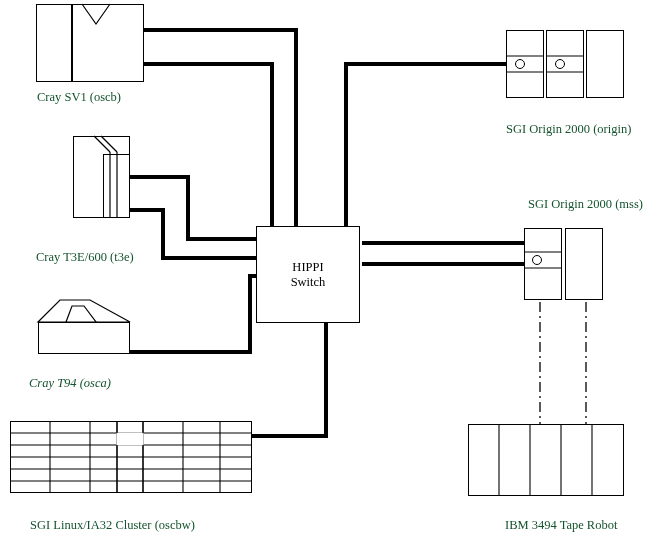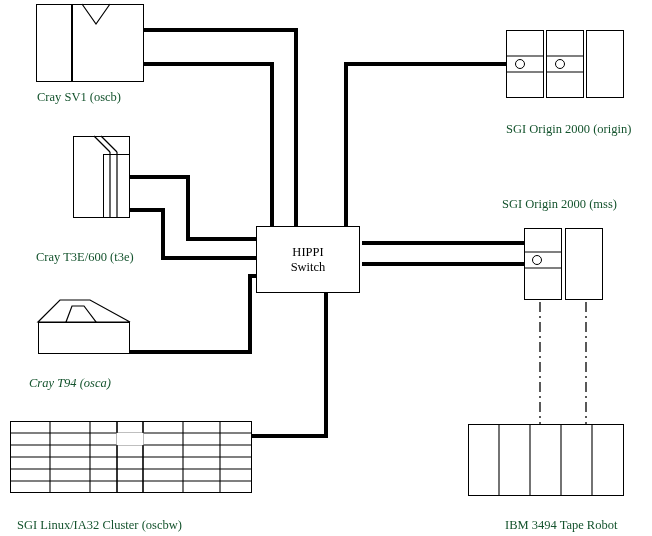--- a/index.html
+++ b/index.html
@@ -137,36 +137,36 @@
     <line x1="143" y1="421" x2="143" y2="493" stroke="#000000" stroke-width="1.1"></line>
     <line x1="183" y1="421" x2="183" y2="493" stroke="#000000" stroke-width="1.1"></line>
     <line x1="220" y1="421" x2="220" y2="493" stroke="#000000" stroke-width="1.1"></line>
     <rect x="117" y="433" width="26" height="12" fill="#ffffff" stroke="none"></rect>
     <rect x="117" y="433" width="26" height="12" fill="#ffffff" stroke="#ffffff" stroke-width="1"></rect>
     <line x1="117" y1="421" x2="117" y2="433" stroke="#000000" stroke-width="1.1"></line>
     <line x1="143" y1="421" x2="143" y2="433" stroke="#000000" stroke-width="1.1"></line>
     <line x1="117" y1="445" x2="117" y2="493" stroke="#000000" stroke-width="1.1"></line>
     <line x1="143" y1="445" x2="143" y2="493" stroke="#000000" stroke-width="1.1"></line>
   </svg>
-  <div class="label" style="left:17px; top:518px;">SGI Linux/IA32 Cluster (oscbw)</div>
+  <div class="label" style="left:30px; top:518px;">SGI Linux/IA32 Cluster (oscbw)</div>
 
   <div class="box" style="left:506px; top:30px; width:38px; height:68px;"></div>
   <div class="box" style="left:546px; top:30px; width:38px; height:68px;"></div>
   <div class="box" style="left:586px; top:30px; width:38px; height:68px;"></div>
   <svg class="overlay">
     <line x1="506" y1="56" x2="544" y2="56" stroke="#000000" stroke-width="1.1"></line>
     <line x1="506" y1="72" x2="544" y2="72" stroke="#000000" stroke-width="1.1"></line>
     <line x1="546" y1="56" x2="584" y2="56" stroke="#000000" stroke-width="1.1"></line>
     <line x1="546" y1="72" x2="584" y2="72" stroke="#000000" stroke-width="1.1"></line>
   </svg>
   <div class="dot" style="left:515px; top:59px; width:10px; height:10px;"></div>
   <div class="dot" style="left:555px; top:59px; width:10px; height:10px;"></div>
   <div class="label" style="left:506px; top:122px;">SGI Origin 2000 (origin)</div>
 
-  <div class="label" style="left:502px; top:197px;">SGI Origin 2000 (mss)</div>
+  <div class="label" style="left:528px; top:197px;">SGI Origin 2000 (mss)</div>
   <div class="box" style="left:524px; top:228px; width:38px; height:72px;"></div>
   <div class="box" style="left:565px; top:228px; width:38px; height:72px;"></div>
   <svg class="overlay">
     <line x1="524" y1="252" x2="562" y2="252" stroke="#000000" stroke-width="1.1"></line>
     <line x1="524" y1="268" x2="562" y2="268" stroke="#000000" stroke-width="1.1"></line>
   </svg>
   <div class="dot" style="left:532px; top:255px; width:10px; height:10px;"></div>
 
   <div class="box" style="left:468px; top:424px; width:156px; height:72px;"></div>
   <svg class="overlay">
@@ -175,18 +175,18 @@
     <line x1="561" y1="424" x2="561" y2="496" stroke="#000000" stroke-width="1.1"></line>
     <line x1="592" y1="424" x2="592" y2="496" stroke="#000000" stroke-width="1.1"></line>
   </svg>
   <div class="label" style="left:505px; top:518px;">IBM 3494 Tape Robot</div>
 
   <svg class="overlay">
     <line x1="540" y1="302" x2="540" y2="424" stroke="#000000" stroke-width="1.3" stroke-dasharray="10,4,2,4"></line>
     <line x1="586" y1="302" x2="586" y2="424" stroke="#000000" stroke-width="1.3" stroke-dasharray="10,4,2,4"></line>
   </svg>
 
-  <div class="hippi" style="left:256px; top:226px; width:104px; height:67px;">
+  <div class="hippi" style="left:256px; top:226px; width:104px; height:97px;">
     <div>HIPPI</div>
     <div>Switch</div>
   </div>
 
 </div>
 
 </body></html>

